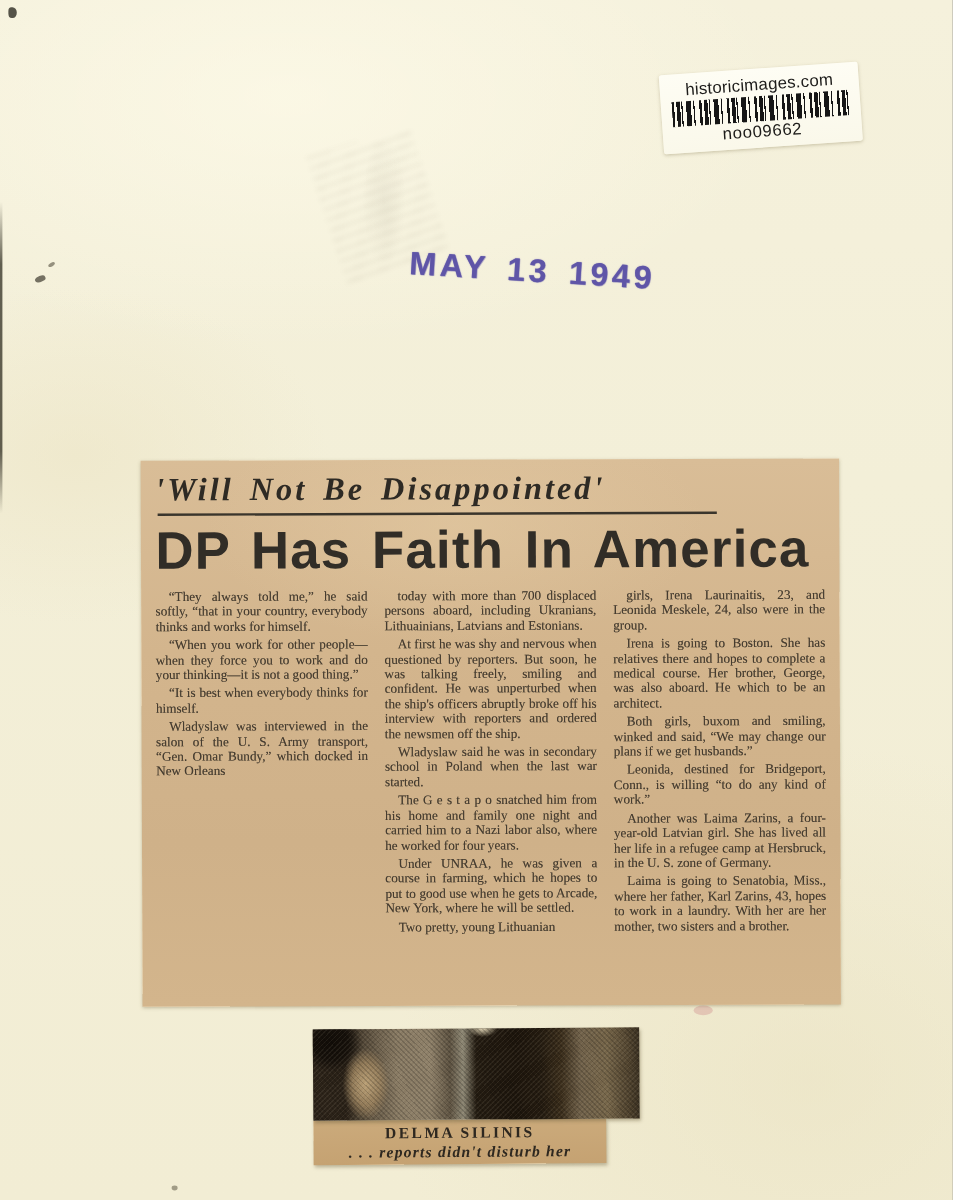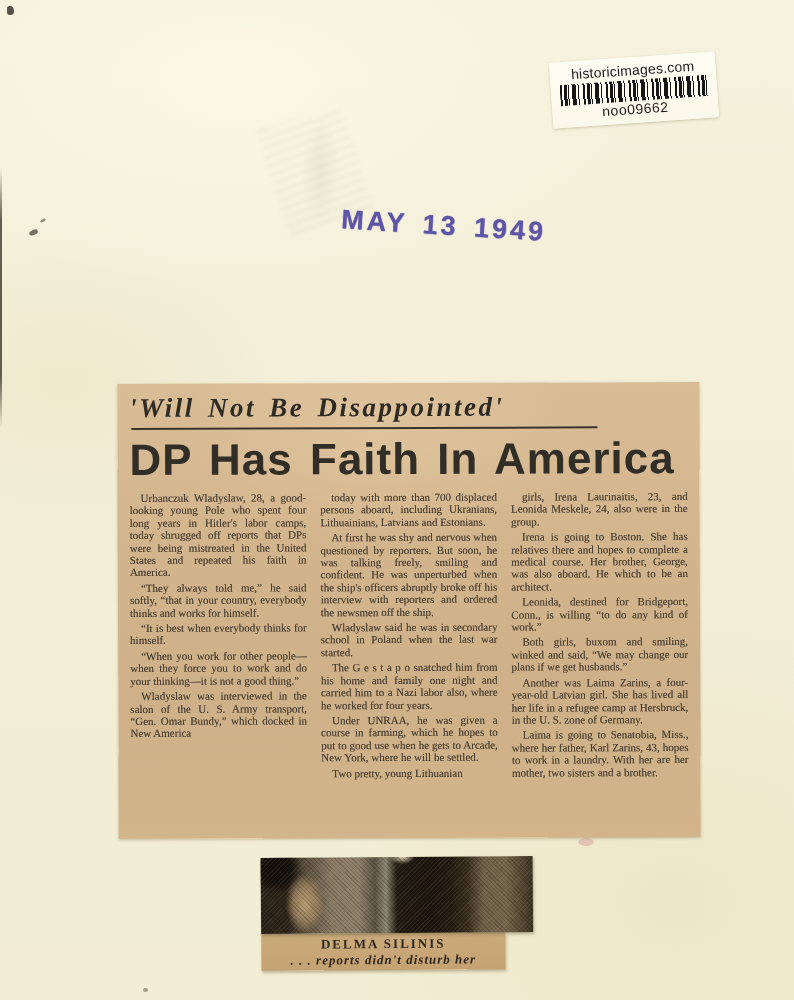--- a/index.html
+++ b/index.html
@@ -149,39 +149,38 @@
   </div>
 
   <div class="stamp">MAY 13 1949</div>
 
   <div class="clipping">
     <div class="kicker">'Will Not Be Disappointed'</div>
     <div class="kicker-rule"></div>
     <div class="headline">DP Has Faith In America</div>
     <div class="columns">
       <div class="col">
-          <p>Urbanczuk Wladyslaw, 28, a good-looking young Pole who spent four long years in Hitler's labor camps, today shrugged off reports that DPs were being mistreated in the United States and repeated his faith in America.</p>
           <p>“They always told me,” he said softly, “that in your country, everybody thinks and works for himself.</p>
+          <p>“When you work for other people—when they force you to work and do your thinking—it is not a good thing.”</p>
           <p>“It is best when everybody thinks for himself.</p>
-          <p>“When you work for other people—when they force you to work and do your thinking—it is not a good thing.”</p>
-          <p>Wladyslaw was interviewed in the salon of the U. S. Army transport, “Gen. Omar Bundy,” which docked in New America</p>
+          <p>Wladyslaw was interviewed in the salon of the U. S. Army transport, “Gen. Omar Bundy,” which docked in New Orleans</p>
         </div>
       <div class="col">
           <p>today with more than 700 displaced persons aboard, including Ukranians, Lithuainians, Latvians and Estonians.</p>
           <p>At first he was shy and nervous when questioned by reporters.  But soon, he was talking freely, smiling and confident. He was unperturbed when the ship's officers abruptly broke off his interview with reporters and ordered the newsmen off the ship.</p>
           <p>Wladyslaw said he was in secondary school in Poland when the last war started.</p>
           <p>The G e s t a p o snatched him from his home and family one night and carried him to a Nazi labor also, where he worked for four years.</p>
           <p>Under UNRAA, he was given a course in farming, which he hopes to put to good use when he gets to Arcade, New York, where he will be settled.</p>
           <p>Two pretty, young Lithuanian</p>
         </div>
       <div class="col">
           <p>girls, Irena Laurinaitis, 23, and Leonida Meskele, 24, also were in the group.</p>
           <p>Irena is going to Boston. She has relatives there and hopes to complete a medical course. Her brother, George, was also aboard. He which to be an architect.</p>
+          <p>Both girls, buxom and smiling, winked and said, “We may change our plans if we get husbands.”</p>
           <p>Leonida, destined for Bridgeport, Conn., is willing “to do any kind of work.”</p>
-          <p>Both girls, buxom and smiling, winked and said, “We may change our plans if we get husbands.”</p>
           <p>Another was Laima Zarins, a four-year-old Latvian girl. She has lived all her life in a refugee camp at Hersbruck, in the U. S. zone of Germany.</p>
           <p>Laima is going to Senatobia, Miss., where her father, Karl Zarins, 43, hopes to work in a laundry. With her are her mother, two sisters and a brother.</p>
         </div>
     </div>
   </div>
 
   <div class="fragment">
     <div class="frag-photo">
       <div class="halftone"></div>
     </div>

